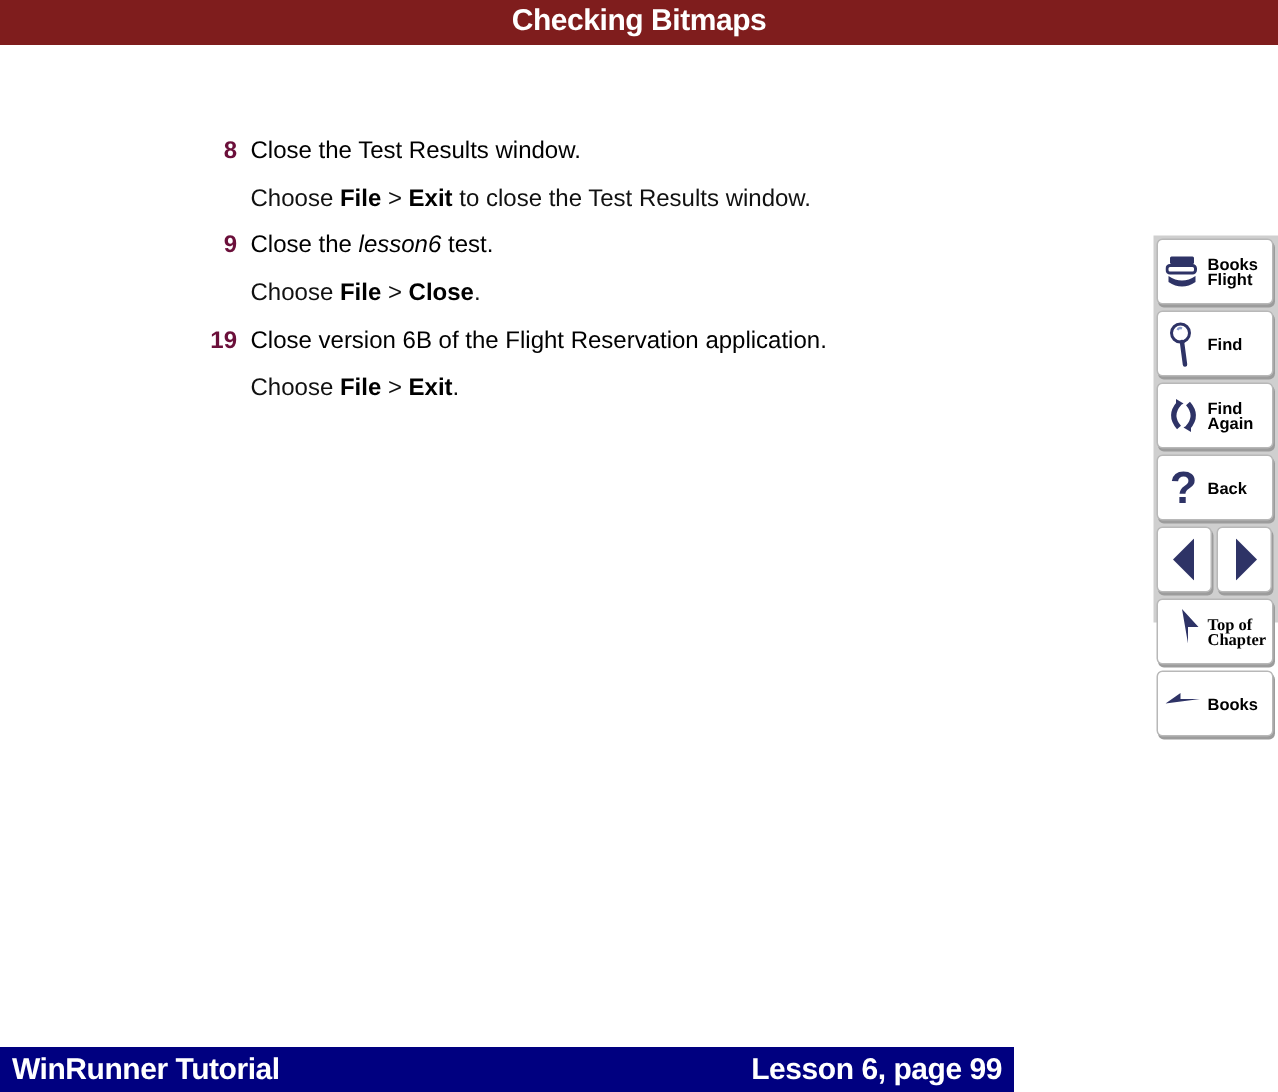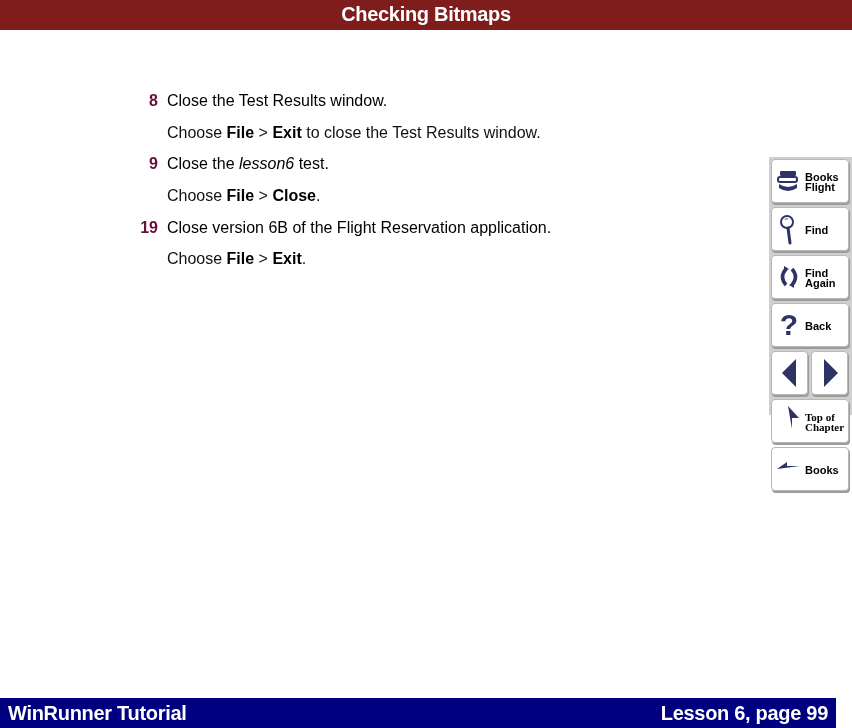--- a/index.html
+++ b/index.html
@@ -9,21 +9,21 @@
       font-family: "Liberation Sans", sans-serif;
       color: #000;
     }
     .topbar {
       position: absolute; left: 0; top: 0; width: 852px; height: 30px;
       background: #7f1d1d; color: #fff;
       text-align: center; font-weight: bold; font-size: 20px; line-height: 29px;
       letter-spacing: -0.3px;
     }
     .bottombar {
-      position: absolute; left: 0; top: 698px; width: 836px; height: 30px;
+      position: absolute; left: 0; top: 698px; width: 676px; height: 30px;
       background: #000080; color: #fff; font-weight: bold; font-size: 20px;
       line-height: 31px; letter-spacing: -0.3px;
     }
     .bottombar .left { position: absolute; left: 8px; }
     .bottombar .right { position: absolute; right: 8px; }
 
     .step { position: absolute; left: 130px; width: 620px; font-size: 16px; }
     .step-num {
       position: absolute; left: 0; width: 28px; text-align: right;
       color: #6b0f3a; font-weight: bold;

